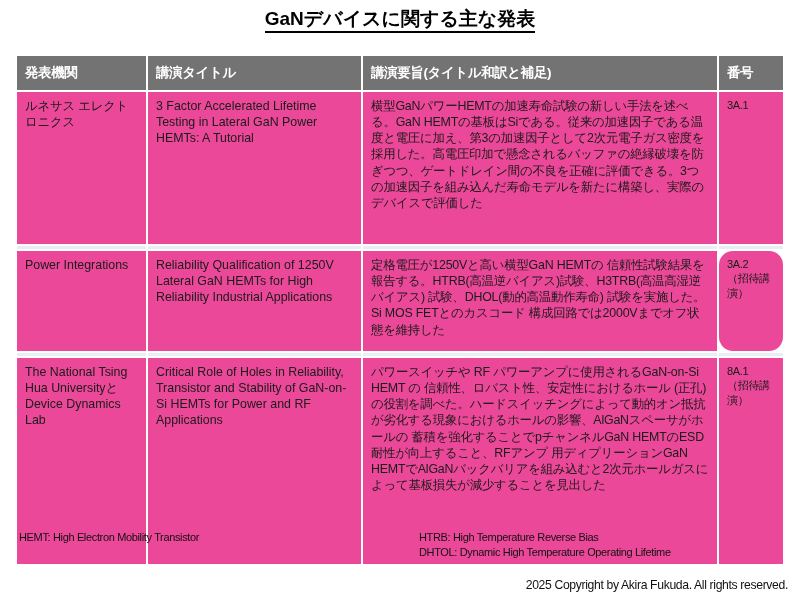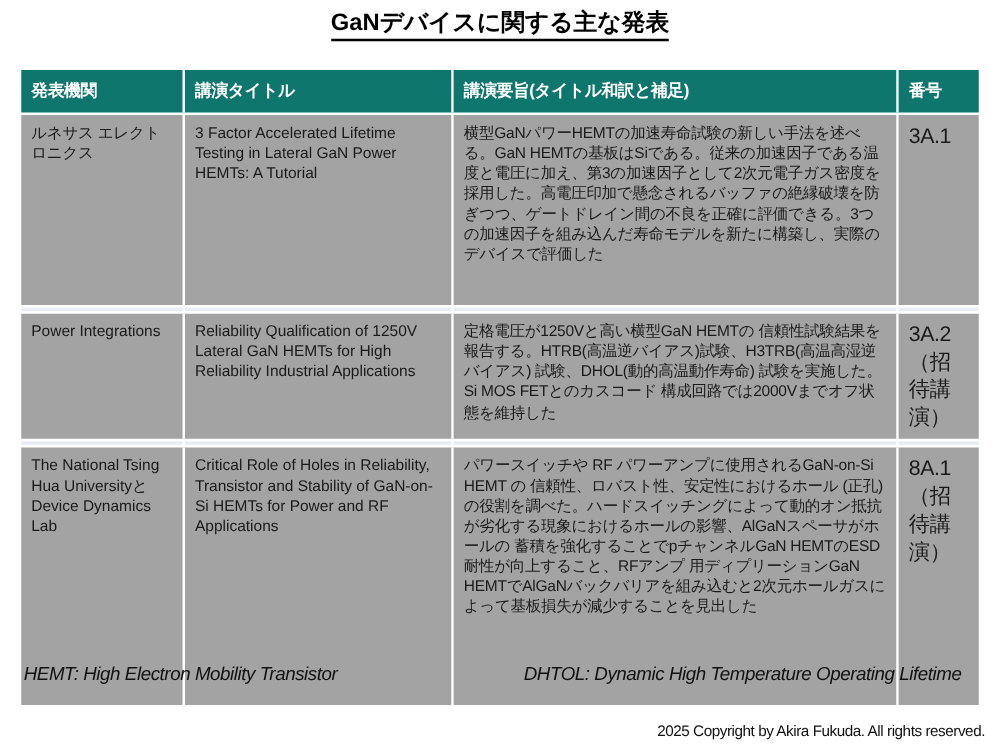--- a/index.html
+++ b/index.html
@@ -52,69 +52,68 @@
     border-spacing: 0 2px;
     width: 766px;
     table-layout: fixed;
   }
   table.main col.c1 { width: 131px; }
   table.main col.c2 { width: 215px; }
   table.main col.c3 { width: 356px; }
   table.main col.c4 { width: 64px; }
 
   table.main thead th {
-    background: #0f766e;
+    background: #737373;
     color: #ffffff;
     font-size: 13.5px;
     font-weight: bold;
     text-align: left;
     vertical-align: middle;
     padding: 7px 7px 7px 8px;
     height: 20px;
     border-right: 2px solid #ffffff;
     white-space: nowrap;
     letter-spacing: -0.4px;
   }
   table.main thead th.last { border-right: none; }
 
   table.main tbody td {
-    background: #a3a3a3;
+    background: #ec4899;
     color: #1a1a1a;
     font-size: 12.4px;
     vertical-align: top;
     padding: 6px 7px 6px 8px;
     border-right: 2px solid #ffffff;
     line-height: 1.30;
   }
   table.main tbody td.last { border-right: none; }
   table.main tbody td.jp { letter-spacing: -0.2px; }
-  table.main tbody td.num { font-size: 17px; letter-spacing: -0.3px; }
+  table.main tbody td.num { font-size: 11px; letter-spacing: -0.3px; }
 
   
   table.main tbody tr.gap td {
     background: #E9EDF4;
     height: 3px;
     padding: 0;
     border-right: 2px solid #ffffff;
     font-size: 0;
     line-height: 0;
   }
   table.main tbody tr.gap td.last { border-right: none; }
 
   
   .notes {
     position: absolute;
     left: 19px;
     top: 530px;
     width: 770px;
-    font-size: 15px;
+    font-size: 11px;
     color: #111111;
     line-height: 1.38;
     letter-spacing: -0.35px;
-    font-style: italic;
   }
   .notes-grid {
     display: flex;
   }
   .notes-col-left { width: 400px; }
   .notes-col-right { width: 370px; }
   .notes-line { white-space: nowrap; }
 
   .copyright {
     position: absolute;
@@ -164,21 +163,21 @@
           <td></td>
           <td></td>
           <td></td>
           <td class="last"></td>
         </tr>
 
         <tr style="height:100px;">
           <td>Power Integrations</td>
           <td>Reliability Qualification of 1250V Lateral GaN HEMTs for High Reliability Industrial Applications</td>
           <td class="jp">定格電圧が1250Vと高い横型GaN HEMTの 信頼性試験結果を報告する。HTRB(高温逆バイアス)試験、H3TRB(高温高湿逆バイアス) 試験、DHOL(動的高温動作寿命) 試験を実施した。Si MOS FETとのカスコード 構成回路では2000Vまでオフ状態を維持した</td>
-          <td class="last num" style="white-space:pre-line;">3A.2
+          <td class="last num" style="white-space:pre-line;border-radius:14px;">3A.2
 （招待講演）</td>
         </tr>
         <tr class="gap">
           <td></td>
           <td></td>
           <td></td>
           <td class="last"></td>
         </tr>
 
         <tr style="height:206px;">
@@ -192,20 +191,21 @@
       </tbody>
     </table>
   </div>
 
   <div class="notes">
     <div class="notes-grid">
       <div class="notes-col-left">
         <div class="notes-line">HEMT: High Electron Mobility Transistor</div>
       </div>
       <div class="notes-col-right">
+        <div class="notes-line">HTRB: High Temperature Reverse Bias</div>
         <div class="notes-line">DHTOL: Dynamic High Temperature Operating Lifetime</div>
       </div>
     </div>
   </div>
 
   <div class="copyright">2025 Copyright by Akira Fukuda.  All rights reserved.</div>
 
 </div>
 
 </body></html>

